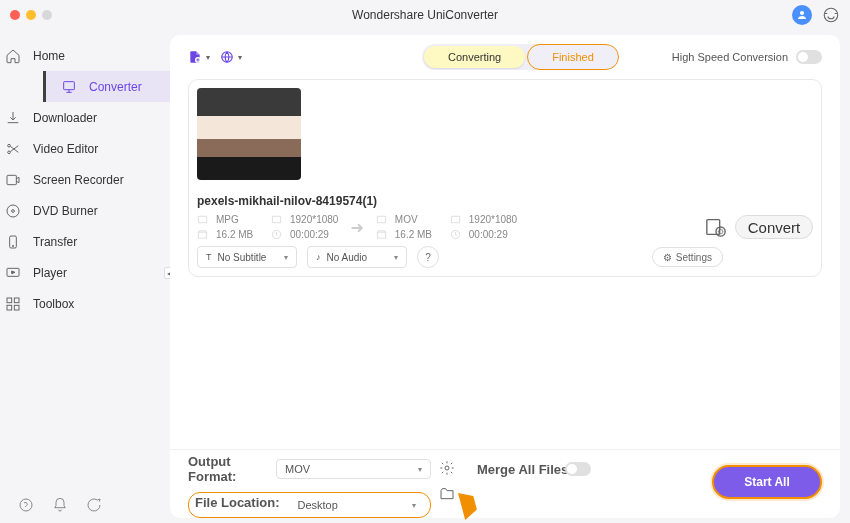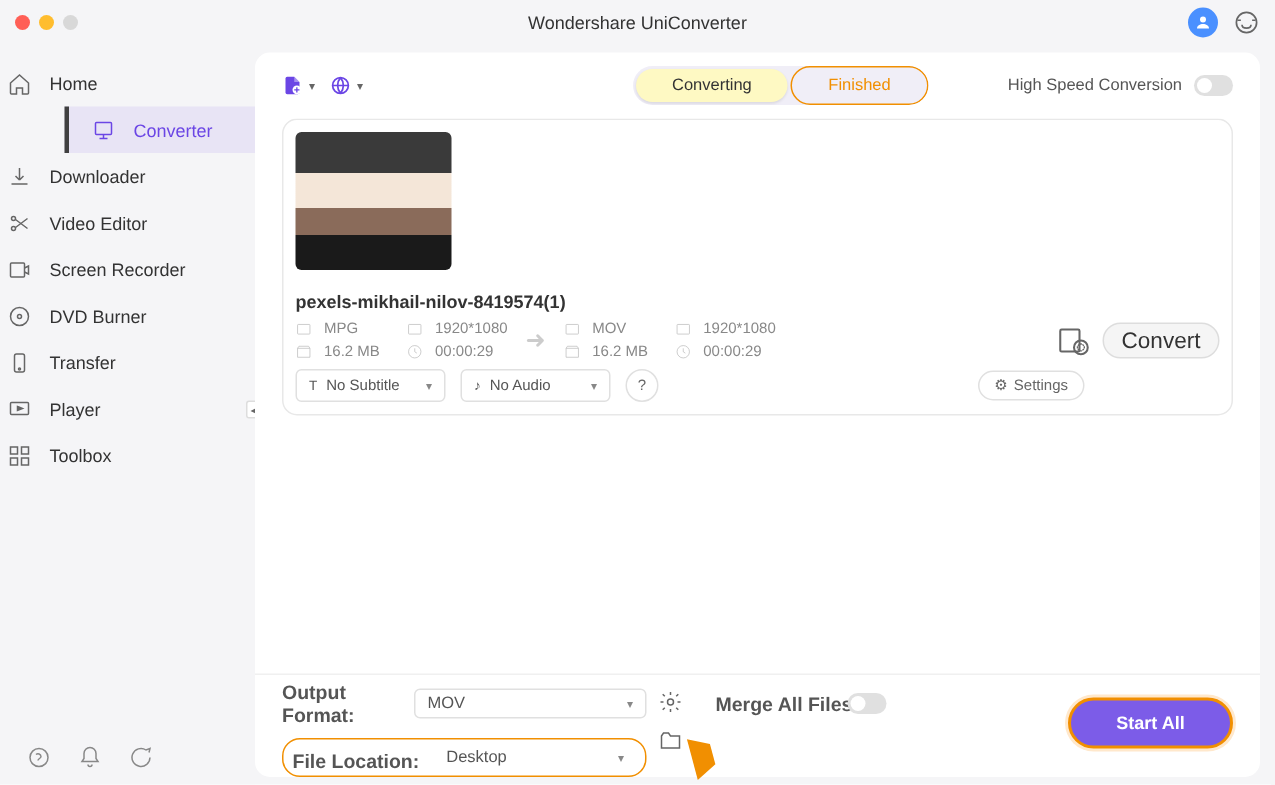--- a/index.html
+++ b/index.html
@@ -67,21 +67,21 @@
     .mini-select .chev { margin-left: auto; font-size: 8px; color: #888; }
     .sub-sel { width: 100px; }
     .aud-sel { width: 100px; }
     .circ-btn { width: 22px; height: 22px; border: 1px solid #e0e0e0; border-radius: 50%; display:flex; align-items:center; justify-content:center; font-size: 10px; color:#666; cursor:pointer;}
     .settings-link { margin-left: auto; border:1px solid #e0e0e0; border-radius: 12px; height: 20px; padding: 0 10px; font-size: 10px; color:#666; display:flex; align-items:center; gap:4px; cursor:pointer; margin-right: 90px;}
     
     .bottom-bar { padding: 8px 18px 12px 18px; border-top: 1px solid #f0f0f0; display: grid; grid-template-columns: 80px 155px 30px 80px 40px 1fr 110px; grid-template-rows: 22px 22px; gap: 4px 8px; align-items: center; font-size: 11px; color: #555; }
     .bb-label { font-size: 13px; color: #555; font-weight: bold; }
     .bb-select { height: 20px; border: 1px solid #e0e0e0; border-radius: 4px; padding: 0 8px; display:flex; align-items:center; font-size: 11px; cursor:pointer;}
     .bb-select .chev { margin-left: auto; font-size: 8px; color:#888; }
-    .fl-highlight { border: 1.5px solid #f18f01; border-radius: 12px; padding: 2px 6px; grid-column: 1 / 3; display:flex; align-items:flex-end; gap: 10px; margin-top: 20px;}
+    .fl-highlight { border: 1.5px solid #f18f01; border-radius: 12px; padding: 2px 6px; grid-column: 1 / 3; display:flex; align-items:flex-start; gap: 10px; margin-top: 20px;}
     .fl-highlight .bb-select { flex:1; border:none; }
     .folder-ico { grid-column: 3; grid-row: 2; color:#666; cursor:pointer; position:relative;}
     .folder-ico::after { content:''; position:absolute; width: 20px; height: 14px; border-left: 14px solid #f18f01; border-top: 7px solid transparent; border-bottom: 7px solid transparent; left: 22px; top: 2px; transform: rotate(-15deg);}
     .start-all-wrap { grid-column: 7; grid-row: 1 / 3; }
     .start-all { width: 100%; height: 34px; background: #7c5ce8; color:#fff; font-weight:600; font-size: 12px; border-radius: 17px; border: 2px solid #f18f01; padding: 0; display:flex; align-items:center; justify-content:center; cursor:pointer; box-shadow: 0 0 0 2px #ffe8cc;}
     .gear2 { grid-column:3; grid-row:1; color:#666; font-size: 14px; cursor:pointer;}
     .merge-label { grid-column:4; grid-row:1; white-space: nowrap;}
     .merge-toggle { grid-column:5; grid-row:1;}
   </style>
 </head>

